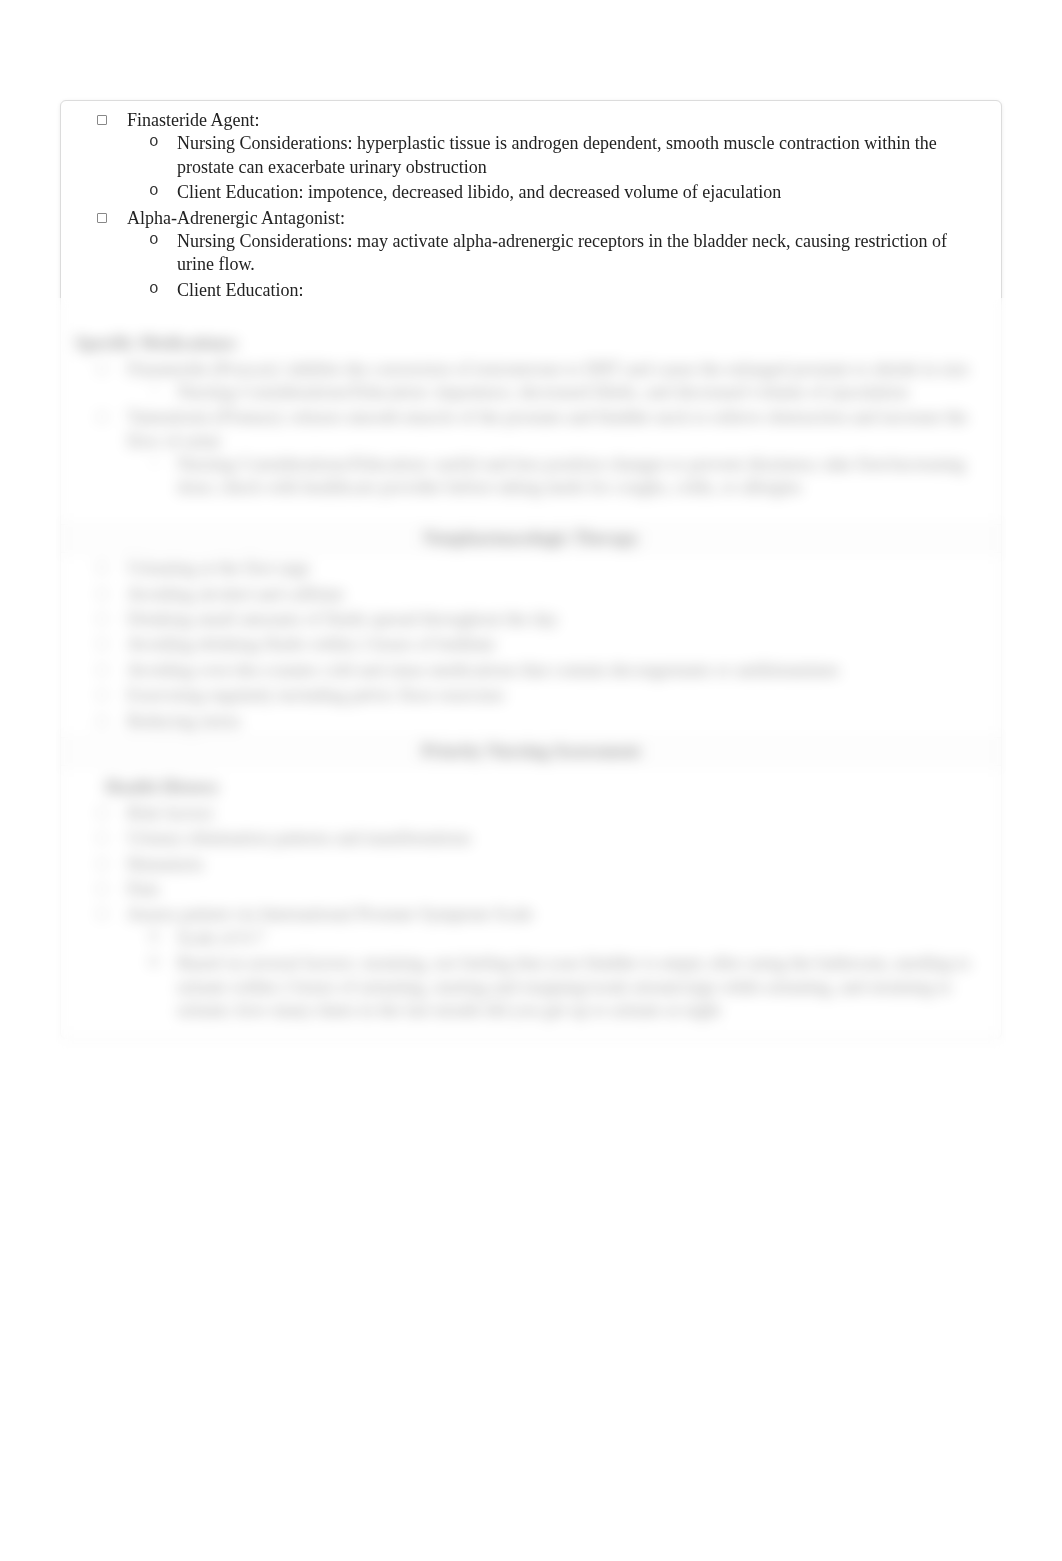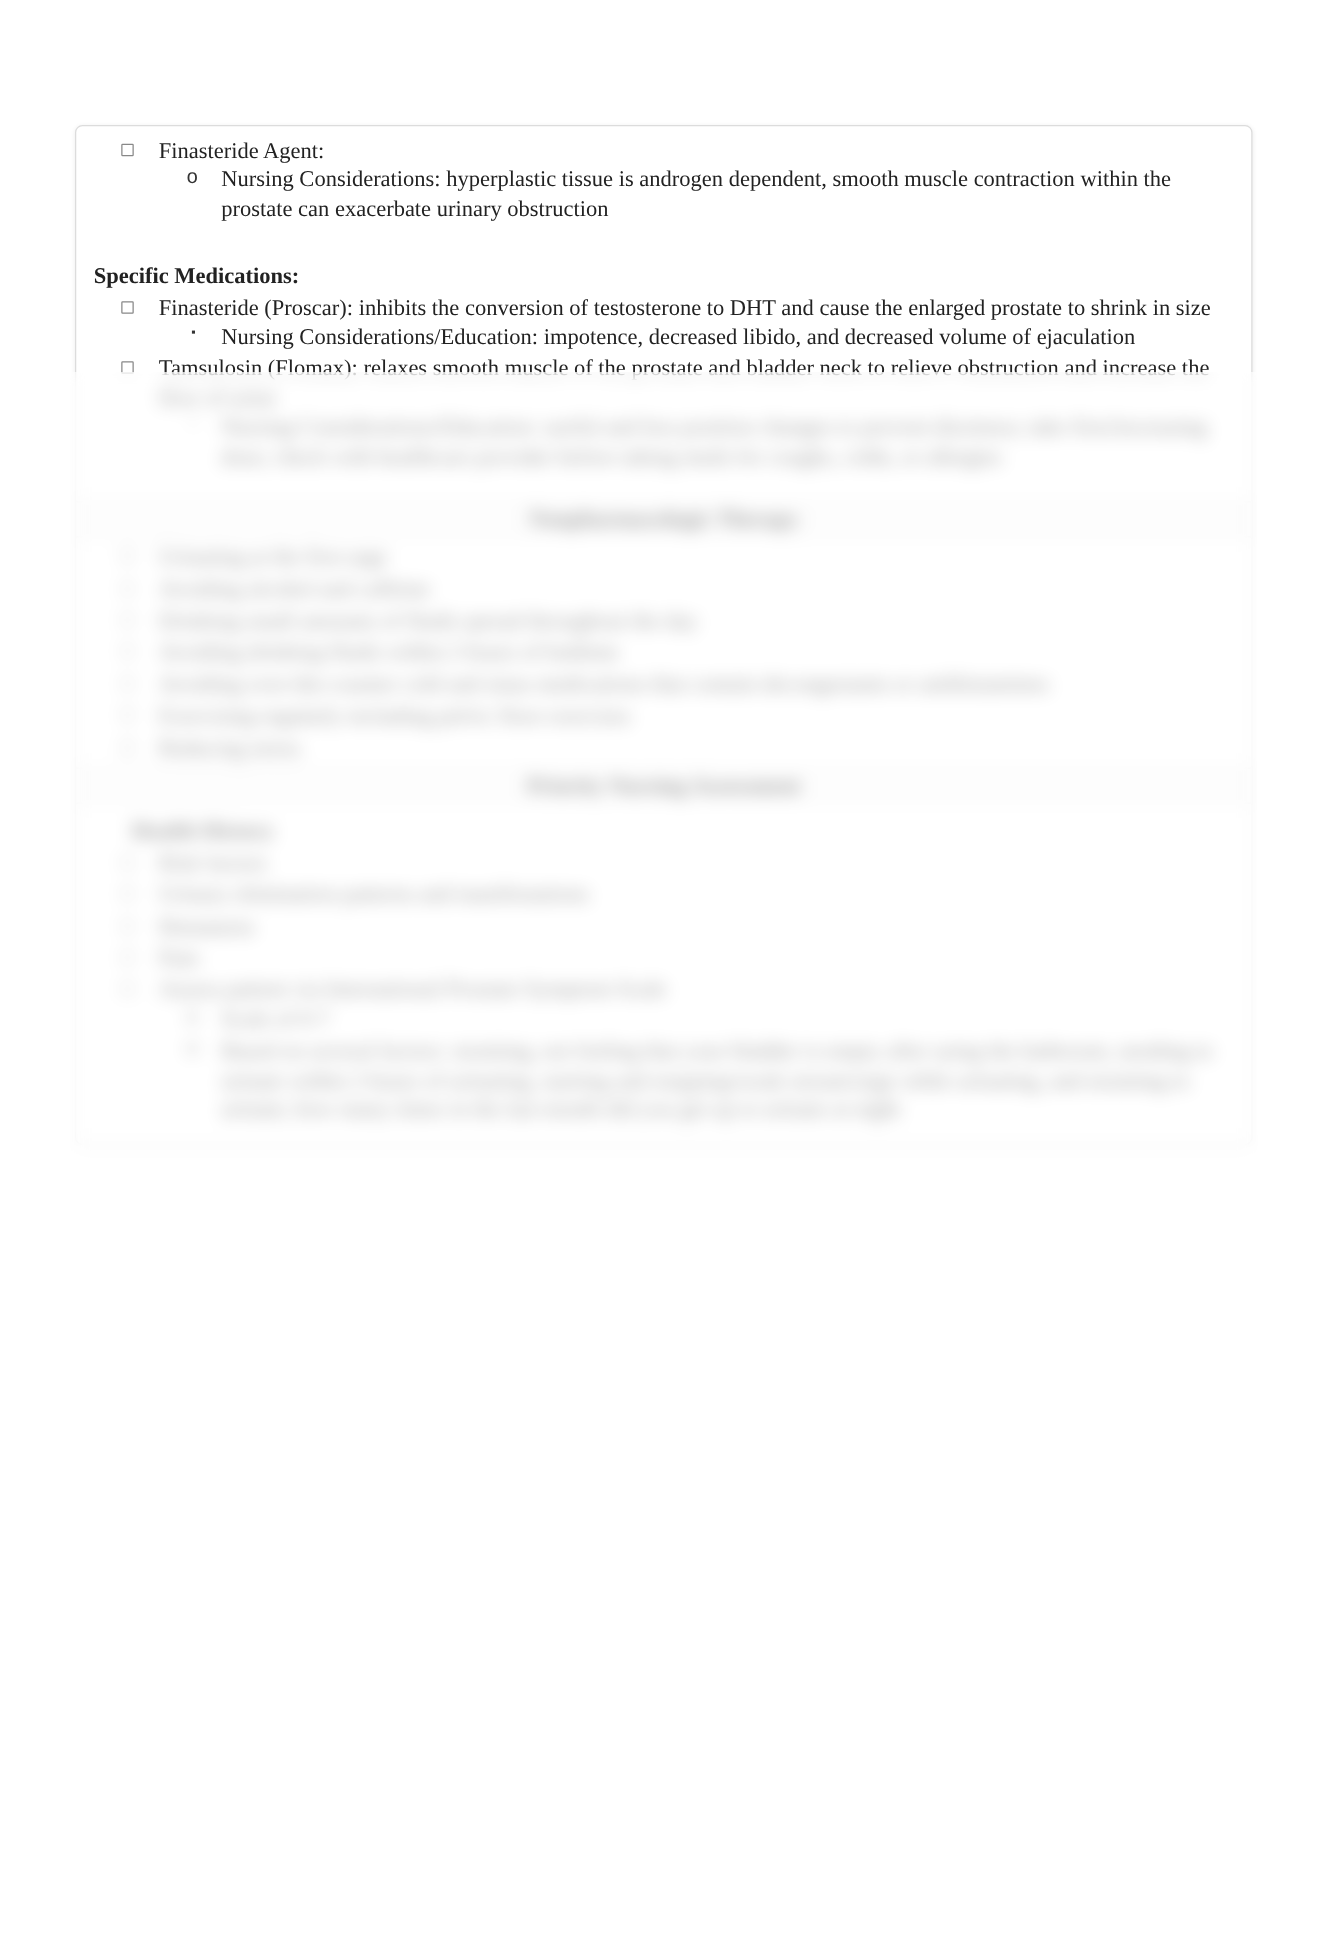--- a/index.html
+++ b/index.html
@@ -93,20 +93,28 @@
 </head>
 <body>
 
 <div class="card">
 
   <ul class="l1">
     <li>
       <span>Finasteride Agent:</span>
       <ul class="l2">
         <li><span>Nursing Considerations: hyperplastic tissue is androgen dependent, smooth muscle contraction within the prostate can exacerbate urinary obstruction</span></li>
+        <li><span>Client Education: impotence, decreased libido, and decreased volume of ejaculation</span></li>
+      </ul>
+    </li>
+    <li>
+      <span>Alpha-Adrenergic Antagonist:</span>
+      <ul class="l2">
+        <li><span>Nursing Considerations: may activate alpha-adrenergic receptors in the bladder neck, causing restriction of urine flow.</span></li>
+        <li><span>Client Education:</span></li>
       </ul>
     </li>
   </ul>
 
   <div class="spacer"></div>
 
   <div class="subhead">Specific Medications:</div>
   <ul class="l1">
     <li>
       <span>Finasteride (Proscar): inhibits the conversion of testosterone to DHT and cause the enlarged prostate to shrink in size</span>

